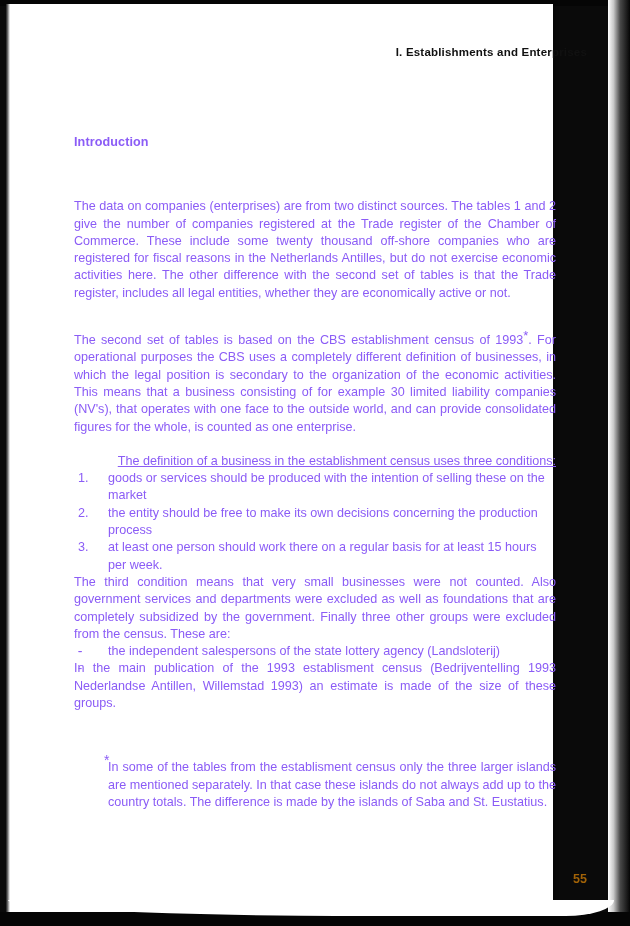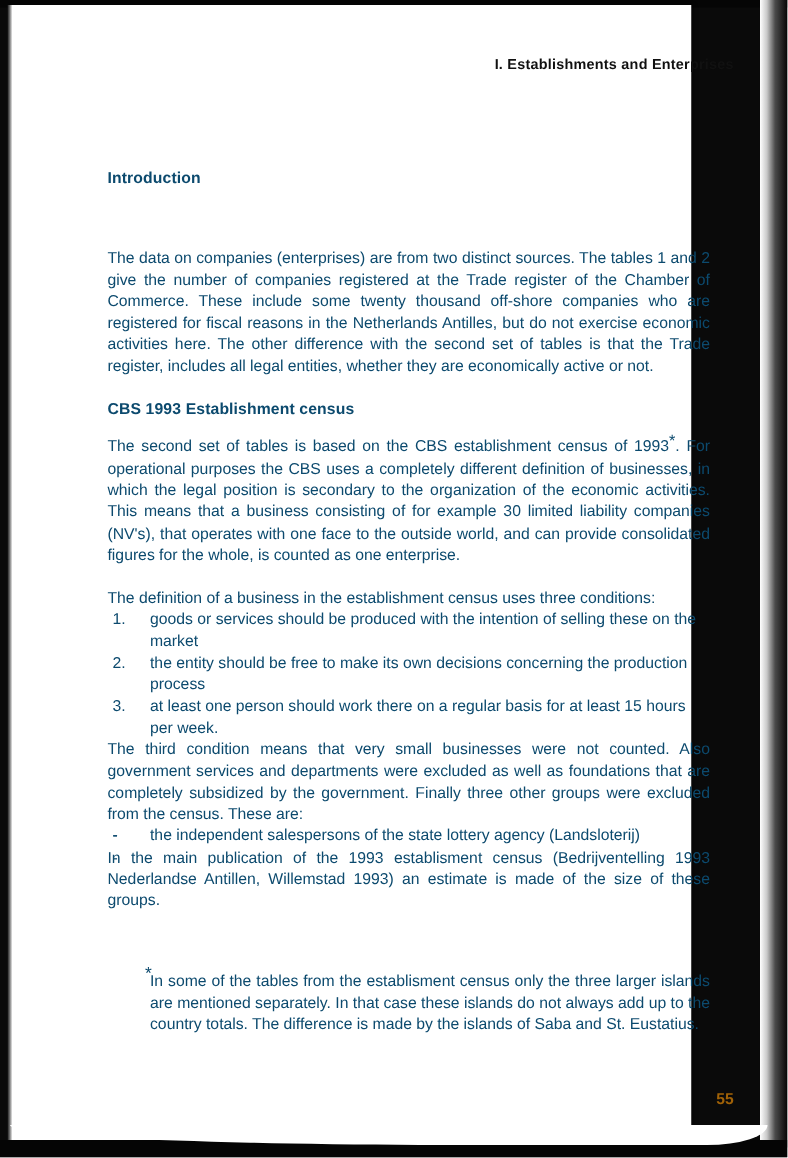--- a/index.html
+++ b/index.html
@@ -86,24 +86,23 @@
     letter-spacing: 0.2px;
     color: #111;
     white-space: nowrap;
   }
 
   .body {
     position: absolute;
     left: 66px;
     top: 130px;
     width: 482px;
-    color: #0c4a6e;
+    color: #8b5cf6;
     font-size: 12.6px;
     line-height: 17.3px;
-    margin-left: 12px;
   }
 
   h2.sec {
     font-size: 12.6px;
     font-weight: bold;
     margin: 0;
     padding: 0;
     letter-spacing: 0.1px;
   }
   .sp-after-head { height: 47px; }
@@ -113,21 +112,22 @@
 
   p.just {
     margin: 0;
     padding: 0;
     text-align: justify;
     text-justify: inter-word;
   }
   p.flush {
     margin: 0;
     padding: 0;
-    text-align: left;
+    text-align: right;
+    text-decoration: underline;
   }
 
   ol.conds {
     margin: 0;
     padding: 0;
     list-style: none;
   }
   ol.conds li {
     position: relative;
     padding-left: 34px;
@@ -196,21 +196,20 @@
       <div class="body">
 
         <h2 class="sec">Introduction</h2>
 
         <div class="sp-after-head"></div>
 
         <p class="just">The data on companies (enterprises) are from two distinct sources. The tables 1 and 2 give the number of companies registered at the Trade register of the Chamber of Commerce. These include some twenty thousand off-shore companies who are registered for fiscal reasons in the Netherlands Antilles, but do not exercise economic activities here. The other difference with the second set of tables is that the Trade register, includes all legal entities, whether they are economically active or not.</p>
 
         <div class="sp-para"></div>
 
-        <h2 class="sec">CBS 1993 Establishment census</h2>
 
         <div class="sp-head-gap"></div>
 
         <p class="just"><span>The second set of tables is based on the CBS establishment census of 1993</span><sup class="fn">*</sup><span>. For operational purposes the CBS uses a completely different definition of businesses, in which the legal position is secondary to the organization of the economic activities. This means that a business consisting of for example 30 limited liability companies (NV's), that operates with one face to the outside world, and can provide consolidated figures for the whole, is counted as one enterprise.</span></p>
 
         <div class="sp-para"></div>
 
         <p class="flush">The definition of a business in the establishment census uses three conditions:</p>
 
         <ol class="conds">

